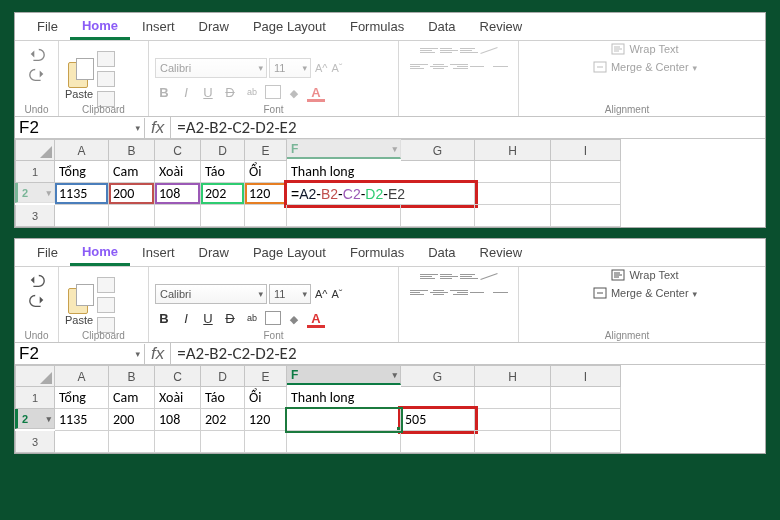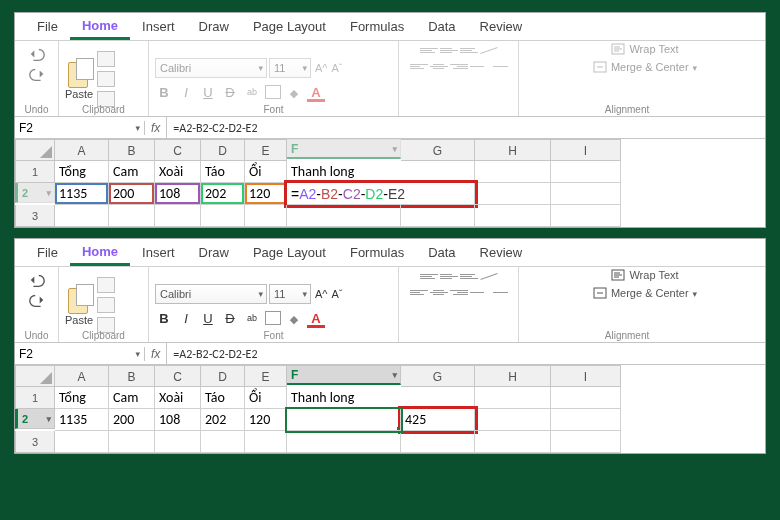--- a/index.html
+++ b/index.html
@@ -50,21 +50,21 @@
   
   .align-grid { display:flex; flex-direction:column; gap:2px; }
   .align-row { display:flex; gap:2px; }
   .al { width:18px; height:14px; display:flex; flex-direction:column; justify-content:center; gap:1px; cursor:pointer;}
   .al span { height:1px; background:#999; }
   .wrap-merge { font-size:11px; color:#555; display:flex; flex-direction:column; gap:6px; padding-left:6px;}
   .wm-row { display:flex; align-items:flex-end; gap:4px;}
   .wm-row svg { width:14px; height:12px; }
 
   
-  .fbar { display:flex; align-items:center; height:22px; border-bottom:1px solid #c5c5c5; font-size:12px; }
+  .fbar { display:flex; align-items:center; height:22px; border-bottom:1px solid #c5c5c5; font-size:17px; }
   .namebox { width:130px; border-right:1px solid #c5c5c5; padding:0 4px; display:flex; align-items:center; justify-content:space-between;}
   .namebox::after{content:"▾"; font-size:9px; color:#666;}
   .fx { padding:0 6px; font-style:italic; color:#666; border-right:1px solid #c5c5c5; height:100%; display:flex; align-items:center;}
   .formula { padding:0 6px; font-family: Calibri, Arial; color:#333; flex:1;}
 
   
   .grid { font-size:13px; }
   .grid-row { display:flex; height:22px; }
   .rowhdr { width:40px; border:1px solid #c5c5c5; border-top:none; background:#f0f0f0; text-align:center; line-height:22px; font-size:11px; color:#555;}
   .rowhdr.sel { background:#d8d8d8; color:#0c7a43; font-weight:700; border-left:3px solid #0c7a43;}
@@ -78,21 +78,21 @@
   .wA{width:54px}.wB{width:46px}.wC{width:46px}.wD{width:44px}.wE{width:42px}.wF{width:114px}.wG{width:74px}.wH{width:76px}.wI{width:70px}
 
   
   .mA{box-shadow: inset 0 0 0 2px #4a7ebb;}
   .mB{box-shadow: inset 0 0 0 2px #c0504d;}
   .mC{box-shadow: inset 0 0 0 2px #9b59b6;}
   .mD{box-shadow: inset 0 0 0 2px #2ecc71;}
   .mE{box-shadow: inset 0 0 0 2px #e67e22;}
 
   
-  .ref-a{color:#8b5cf6;} .ref-b{color:#c0504d;} .ref-c{color:#9b59b6;} .ref-d{color:#2ecc71;} .ref-e{color:#404040;}
+  .ref-a{color:#0f172a;} .ref-b{color:#c0504d;} .ref-c{color:#9b59b6;} .ref-d{color:#2ecc71;} .ref-e{color:#404040;}
 
   .redbox { box-shadow: 0 0 0 3px #d02020; }
   .greenbox { box-shadow: 0 0 0 2px #1b7a3e; position:relative; }
   .greenbox::after{content:"";position:absolute;right:-3px;bottom:-3px;width:6px;height:6px;background:#1b7a3e;}
 
   .disabled .sel, .disabled .font-row2, .disabled .align-grid, .disabled .wm-row, .disabled .aa { opacity:.55; }
   .enabled .font-row2 { color:#333; }
 </style>
 </head>
 <body>
@@ -450,21 +450,21 @@
       <div class="cell wI"></div>
     </div>
     <div class="grid-row">
       <div class="rowhdr sel">2</div>
       <div class="cell wA num">1135</div>
       <div class="cell wB num">200</div>
       <div class="cell wC num">108</div>
       <div class="cell wD num">202</div>
       <div class="cell wE num">120</div>
       <div class="cell wF num greenbox"></div>
-      <div class="cell wG num redbox">425</div>
+      <div class="cell wG num redbox">505</div>
       <div class="cell wH"></div>
       <div class="cell wI"></div>
     </div>
     <div class="grid-row">
       <div class="rowhdr">3</div>
       <div class="cell wA"></div>
       <div class="cell wB"></div>
       <div class="cell wC"></div>
       <div class="cell wD"></div>
       <div class="cell wE"></div>

